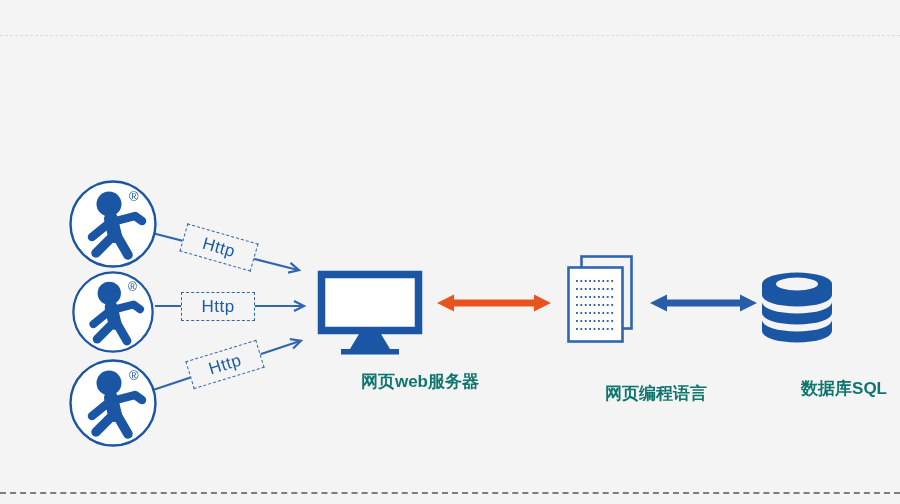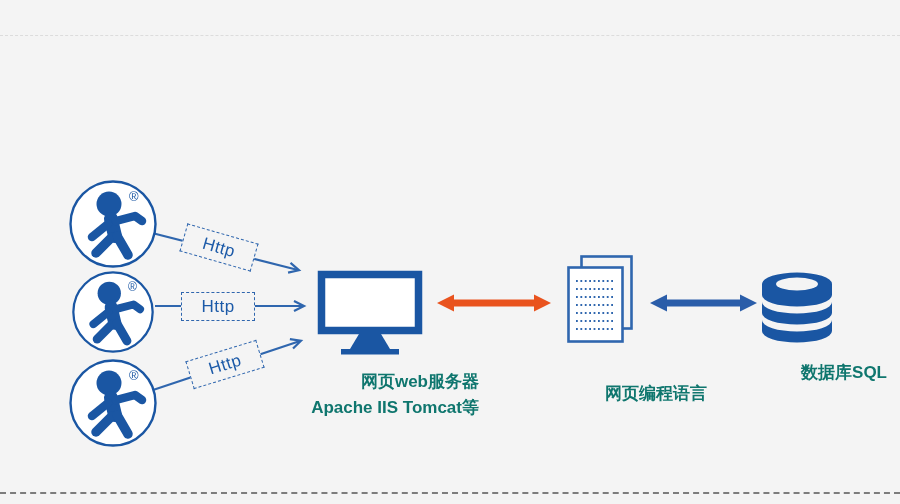--- a/index.html
+++ b/index.html
@@ -118,22 +118,21 @@
     <g fill="#1a56a3">
       <path d="M5,13 A35,11.5 0 0 1 75,13 L75,24 A35,11.5 0 0 1 5,24 Z"></path>
       <path d="M5,31 A35,11.5 0 0 0 75,31 L75,42 A35,11.5 0 0 1 5,42 Z"></path>
       <path d="M5,49 A35,11.5 0 0 0 75,49 L75,60 A35,11.5 0 0 1 5,60 Z"></path>
     </g>
     <ellipse cx="40" cy="13" rx="21" ry="6.5" fill="#f4f4f4"></ellipse>
   </svg>
 
   <div class="node-label" style="left:259px;top:369px;width:220px;">
     <div>网页web服务器</div>
-    <div>Apache IIS Tomcat等</div>
   </div>
 
   <div class="node-label" style="left:487px;top:369px;width:220px;margin-top:12px;">
     <div>网页编程语言</div>
   </div>
 
-  <div class="node-label" style="left:697px;top:360px;width:190px;">数据库SQL</div>
+  <div class="node-label" style="left:697px;top:376px;width:190px;">数据库SQL</div>
 
 </div>
 
 </body></html>

